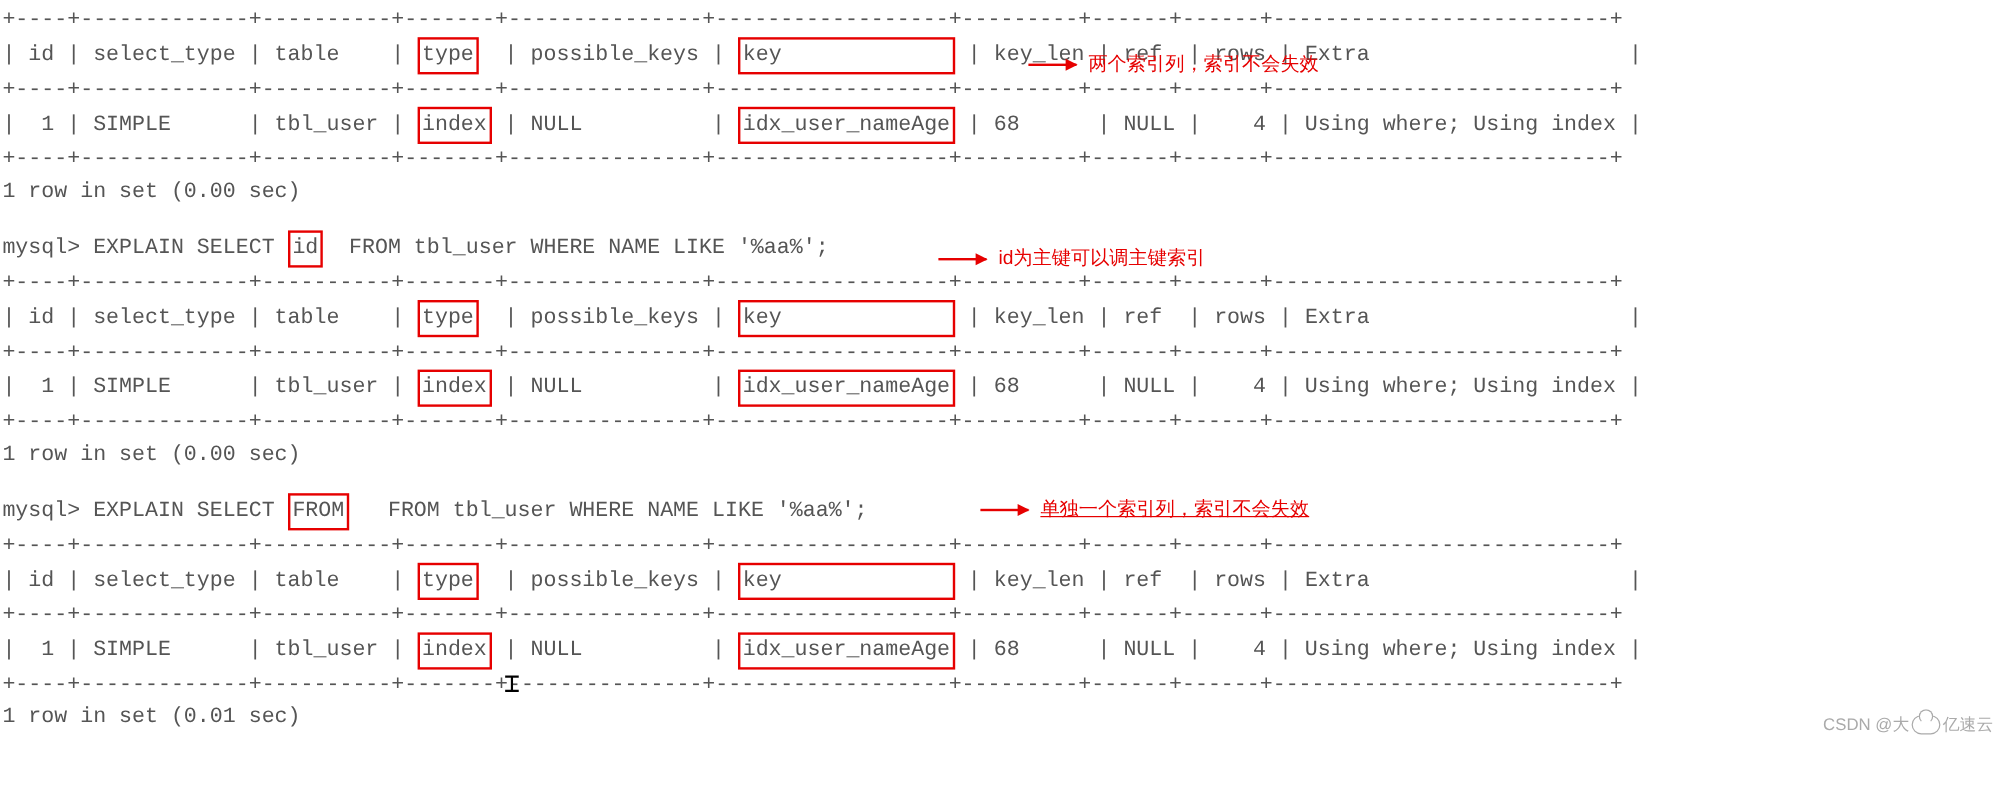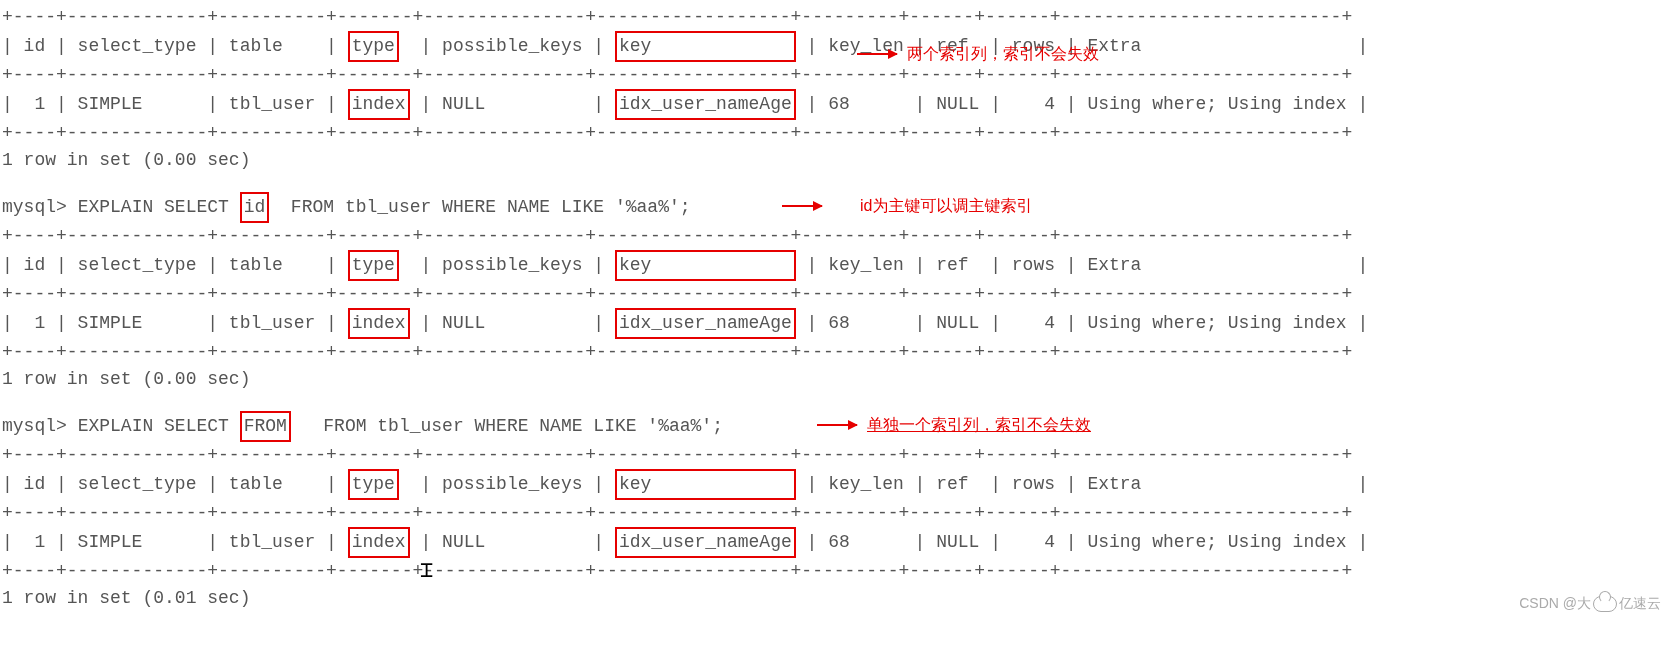--- a/index.html
+++ b/index.html
@@ -94,21 +94,21 @@
   </div>
   <div class="line">+----+-------------+----------+-------+---------------+------------------+---------+------+------+--------------------------+</div>
   <div class="line"><span>| id | select_type | table    | </span><span class="redbox">type</span><span>  | possible_keys | </span><span class="redbox">key             </span><span> | key_len | ref  | rows | Extra                    |</span></div>
   <div class="line">+----+-------------+----------+-------+---------------+------------------+---------+------+------+--------------------------+</div>
   <div class="line"><span>|  1 | SIMPLE      | tbl_user | </span><span class="redbox">index</span><span> | NULL          | </span><span class="redbox">idx_user_nameAge</span><span> | 68      | NULL |    4 | Using where; Using index |</span></div>
   <div class="line">+----+-------------+----------+-------+---------------+------------------+---------+------+------+--------------------------+</div>
   <div class="line">1 row in set (0.00 sec)</div>
 </div>
 
 <div class="block">
-  <div class="annotation" style="left:780px; top:2px;gap:28px;">
+  <div class="annotation" style="left:780px; top:12px;">
     <div class="arrow"></div>
     <span>id为主键可以调主键索引</span>
   </div>
   <div class="line"><span>mysql&gt; </span><span>EXPLAIN SELECT </span><span class="redbox">id</span><span>  FROM tbl_user WHERE NAME LIKE '%aa%';</span></div>
   <div class="line">+----+-------------+----------+-------+---------------+------------------+---------+------+------+--------------------------+</div>
   <div class="line"><span>| id | select_type | table    | </span><span class="redbox">type</span><span>  | possible_keys | </span><span class="redbox">key             </span><span> | key_len | ref  | rows | Extra                    |</span></div>
   <div class="line">+----+-------------+----------+-------+---------------+------------------+---------+------+------+--------------------------+</div>
   <div class="line"><span>|  1 | SIMPLE      | tbl_user | </span><span class="redbox">index</span><span> | NULL          | </span><span class="redbox">idx_user_nameAge</span><span> | 68      | NULL |    4 | Using where; Using index |</span></div>
   <div class="line">+----+-------------+----------+-------+---------------+------------------+---------+------+------+--------------------------+</div>
   <div class="line">1 row in set (0.00 sec)</div>

